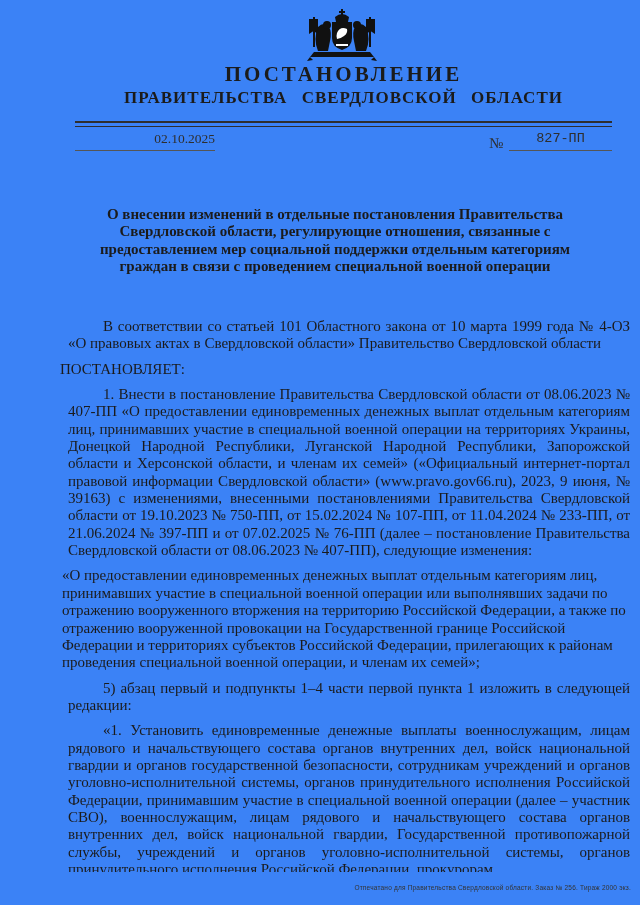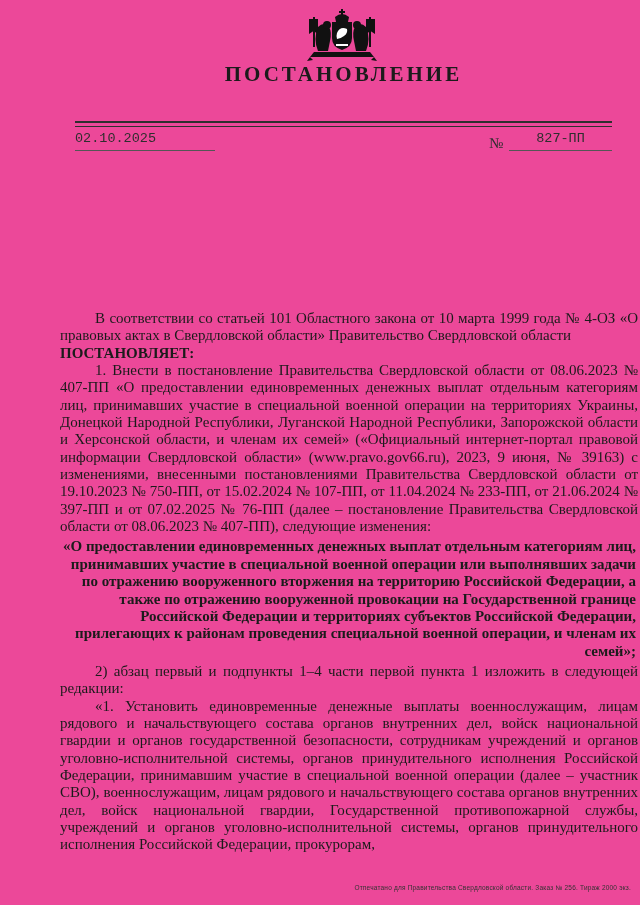--- a/index.html
+++ b/index.html
@@ -4,21 +4,21 @@
 <style>
   html,body{margin:0;padding:0;}
   body{
     width:640px;height:905px;
     background:#e8e8e8;
     font-family:"Liberation Serif", serif;
   }
   .page{
     position:relative;
     width:640px;height:905px;
-    background:#ec4899;
+    background:#3b82f6;
     overflow:hidden;
     color:#1b1b1b;
   }
   
   .emblem{
     position:absolute;left:306px;top:9px;width:72px;height:54px;
   }
   .doc-type{
     position:absolute;left:75px;top:62px;width:537px;
     text-align:center;font-weight:bold;font-size:21px;
@@ -28,22 +28,22 @@
     position:absolute;left:75px;top:88px;width:537px;
     text-align:center;font-weight:bold;font-size:17px;
     letter-spacing:1px;word-spacing:9px;white-space:nowrap;
   }
   .double-rule{
     position:absolute;left:75px;top:121px;width:537px;height:3px;
     border-top:2.5px solid #2e2e2e;border-bottom:1.5px solid #2e2e2e;
   }
   .date-field{
     position:absolute;left:75px;top:131px;width:140px;height:19px;
-    text-align:left;
-    font-family:Liberation Mono, monospace;font-size:13.5px;color:#2e2e2e;
+    text-align:right;
+    font-family:Liberation Serif, serif;font-size:13.5px;color:#2e2e2e;
     border-bottom:1.5px solid #555;
   }
   .num-sign{
     position:absolute;left:489px;top:135px;
     font-size:15px;color:#2e2e2e;
   }
   .num-field{
     position:absolute;left:509px;top:131px;width:103px;height:19px;
     text-align:center;
     font-family:"Liberation Mono", monospace;font-size:13.5px;color:#2e2e2e;
@@ -58,24 +58,24 @@
     position:absolute;left:85px;top:206px;width:500px;
     text-align:center;font-weight:bold;font-size:15px;line-height:17.4px;
   }
   
   .body-text{
     position:absolute;left:60px;top:310px;width:578px;height:562px;
     overflow:hidden;
     font-size:15px;line-height:17.35px;
     text-align:justify;
   }
-  .body-text p{margin:0;text-indent:35px;}
-  .resolves{font-weight:bold;text-indent:0;display:block;}
+  .body-text p{margin:8px;text-indent:35px;}
+  .resolves{font-weight:normal;text-indent:0;display:block;}
   .centered-bold{
-    text-indent:0 !important;text-align:right;font-weight:bold;
+    text-indent:0 !important;text-align:left;font-weight:normal;
     margin:3px 2px !important;
   }
   
   .imprint{
     position:absolute;top:884px;right:9px;
     font-family:"Liberation Sans", sans-serif;
     font-size:6.5px;color:#333;letter-spacing:0.2px;
     white-space:nowrap;
   }
 </style>
@@ -107,33 +107,35 @@
         <path d="M4 48l-3 4 6-1z"></path>
         <path d="M68 48l3 4-6-1z"></path>
       </g>
 
       <path fill="#fff" d="M31 24q3-7 10-4q1 4-3 7t-7 3q-1-3 0-6z"></path>
       <path fill="#fff" d="M30 35h12v2H30z"></path>
     </svg>
   </div>
 
   <div class="doc-type">ПОСТАНОВЛЕНИЕ</div>
+  <div class="authority">ПРАВИТЕЛЬСТВА СВЕРДЛОВСКОЙ ОБЛАСТИ</div>
 
   <div class="double-rule"></div>
 
   <div class="date-field">02.10.2025</div>
   <div class="num-sign">№</div>
   <div class="num-field">827-ПП</div>
 
 
+  <div class="title">О внесении изменений в отдельные постановления Правительства Свердловской области, регулирующие отношения, связанные с предоставлением мер социальной поддержки отдельным категориям граждан в связи с проведением специальной военной операции</div>
 
   <div class="body-text">
     <p><span>В соответствии со статьей 101 Областного закона от 10 марта 1999 года № 4-ОЗ «О правовых актах в Свердловской области» Правительство Свердловской области</span></p>
     <span class="resolves">ПОСТАНОВЛЯЕТ:</span>
     <p>1. Внести в постановление Правительства Свердловской области от 08.06.2023 № 407-ПП «О предоставлении единовременных денежных выплат отдельным категориям лиц, принимавших участие в специальной военной операции на территориях Украины, Донецкой Народной Республики, Луганской Народной Республики, Запорожской области и Херсонской области, и членам их семей» («Официальный интернет-портал правовой информации Свердловской области» (www.pravo.gov66.ru), 2023, 9 июня, № 39163) с изменениями, внесенными постановлениями Правительства Свердловской области от 19.10.2023 № 750-ПП, от 15.02.2024 № 107-ПП, от 11.04.2024 № 233-ПП, от 21.06.2024 № 397-ПП и от 07.02.2025 № 76-ПП (далее – постановление Правительства Свердловской области от 08.06.2023 № 407-ПП), следующие изменения:</p>
     <p class="centered-bold">«О предоставлении единовременных денежных выплат отдельным категориям лиц, принимавших участие в специальной военной операции или выполнявших задачи по отражению вооруженного вторжения на территорию Российской Федерации, а также по отражению вооруженной провокации на Государственной границе Российской Федерации и территориях субъектов Российской Федерации, прилегающих к районам проведения специальной военной операции, и членам их семей»;</p>
-    <p>2) абзац первый и подпункты 1–4 части первой пункта 1 изложить в следующей редакции:</p>
+    <p>5) абзац первый и подпункты 1–4 части первой пункта 1 изложить в следующей редакции:</p>
     <p>«1. Установить единовременные денежные выплаты военнослужащим, лицам рядового и начальствующего состава органов внутренних дел, войск национальной гвардии и органов государственной безопасности, сотрудникам учреждений и органов уголовно-исполнительной системы, органов принудительного исполнения Российской Федерации, принимавшим участие в специальной военной операции (далее – участник СВО), военнослужащим, лицам рядового и начальствующего состава органов внутренних дел, войск национальной гвардии, Государственной противопожарной службы, учреждений и органов уголовно-исполнительной системы, органов принудительного исполнения Российской Федерации, прокурорам,</p>
   </div>
 
   <div class="imprint">Отпечатано для Правительства Свердловской области. Заказ № 256. Тираж 2000 экз.</div>
 
 </div>
 
 </body></html>

